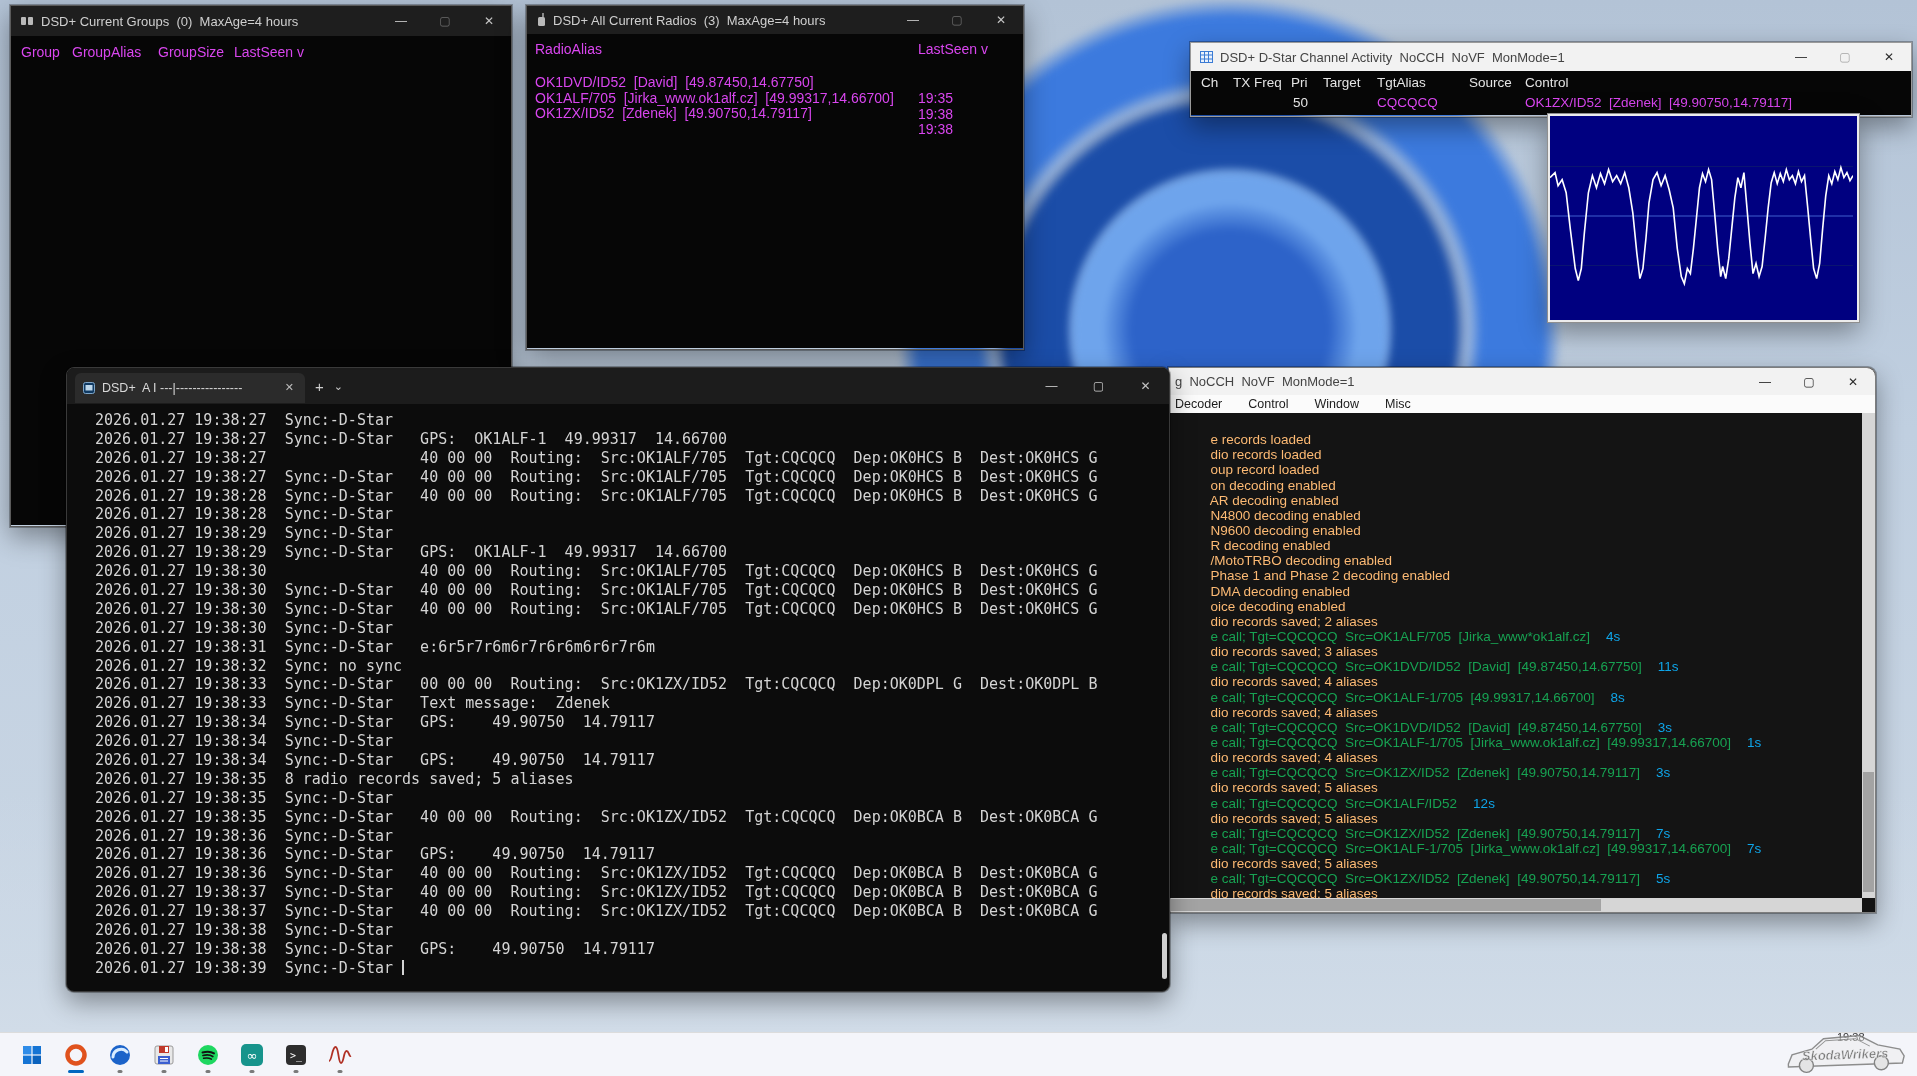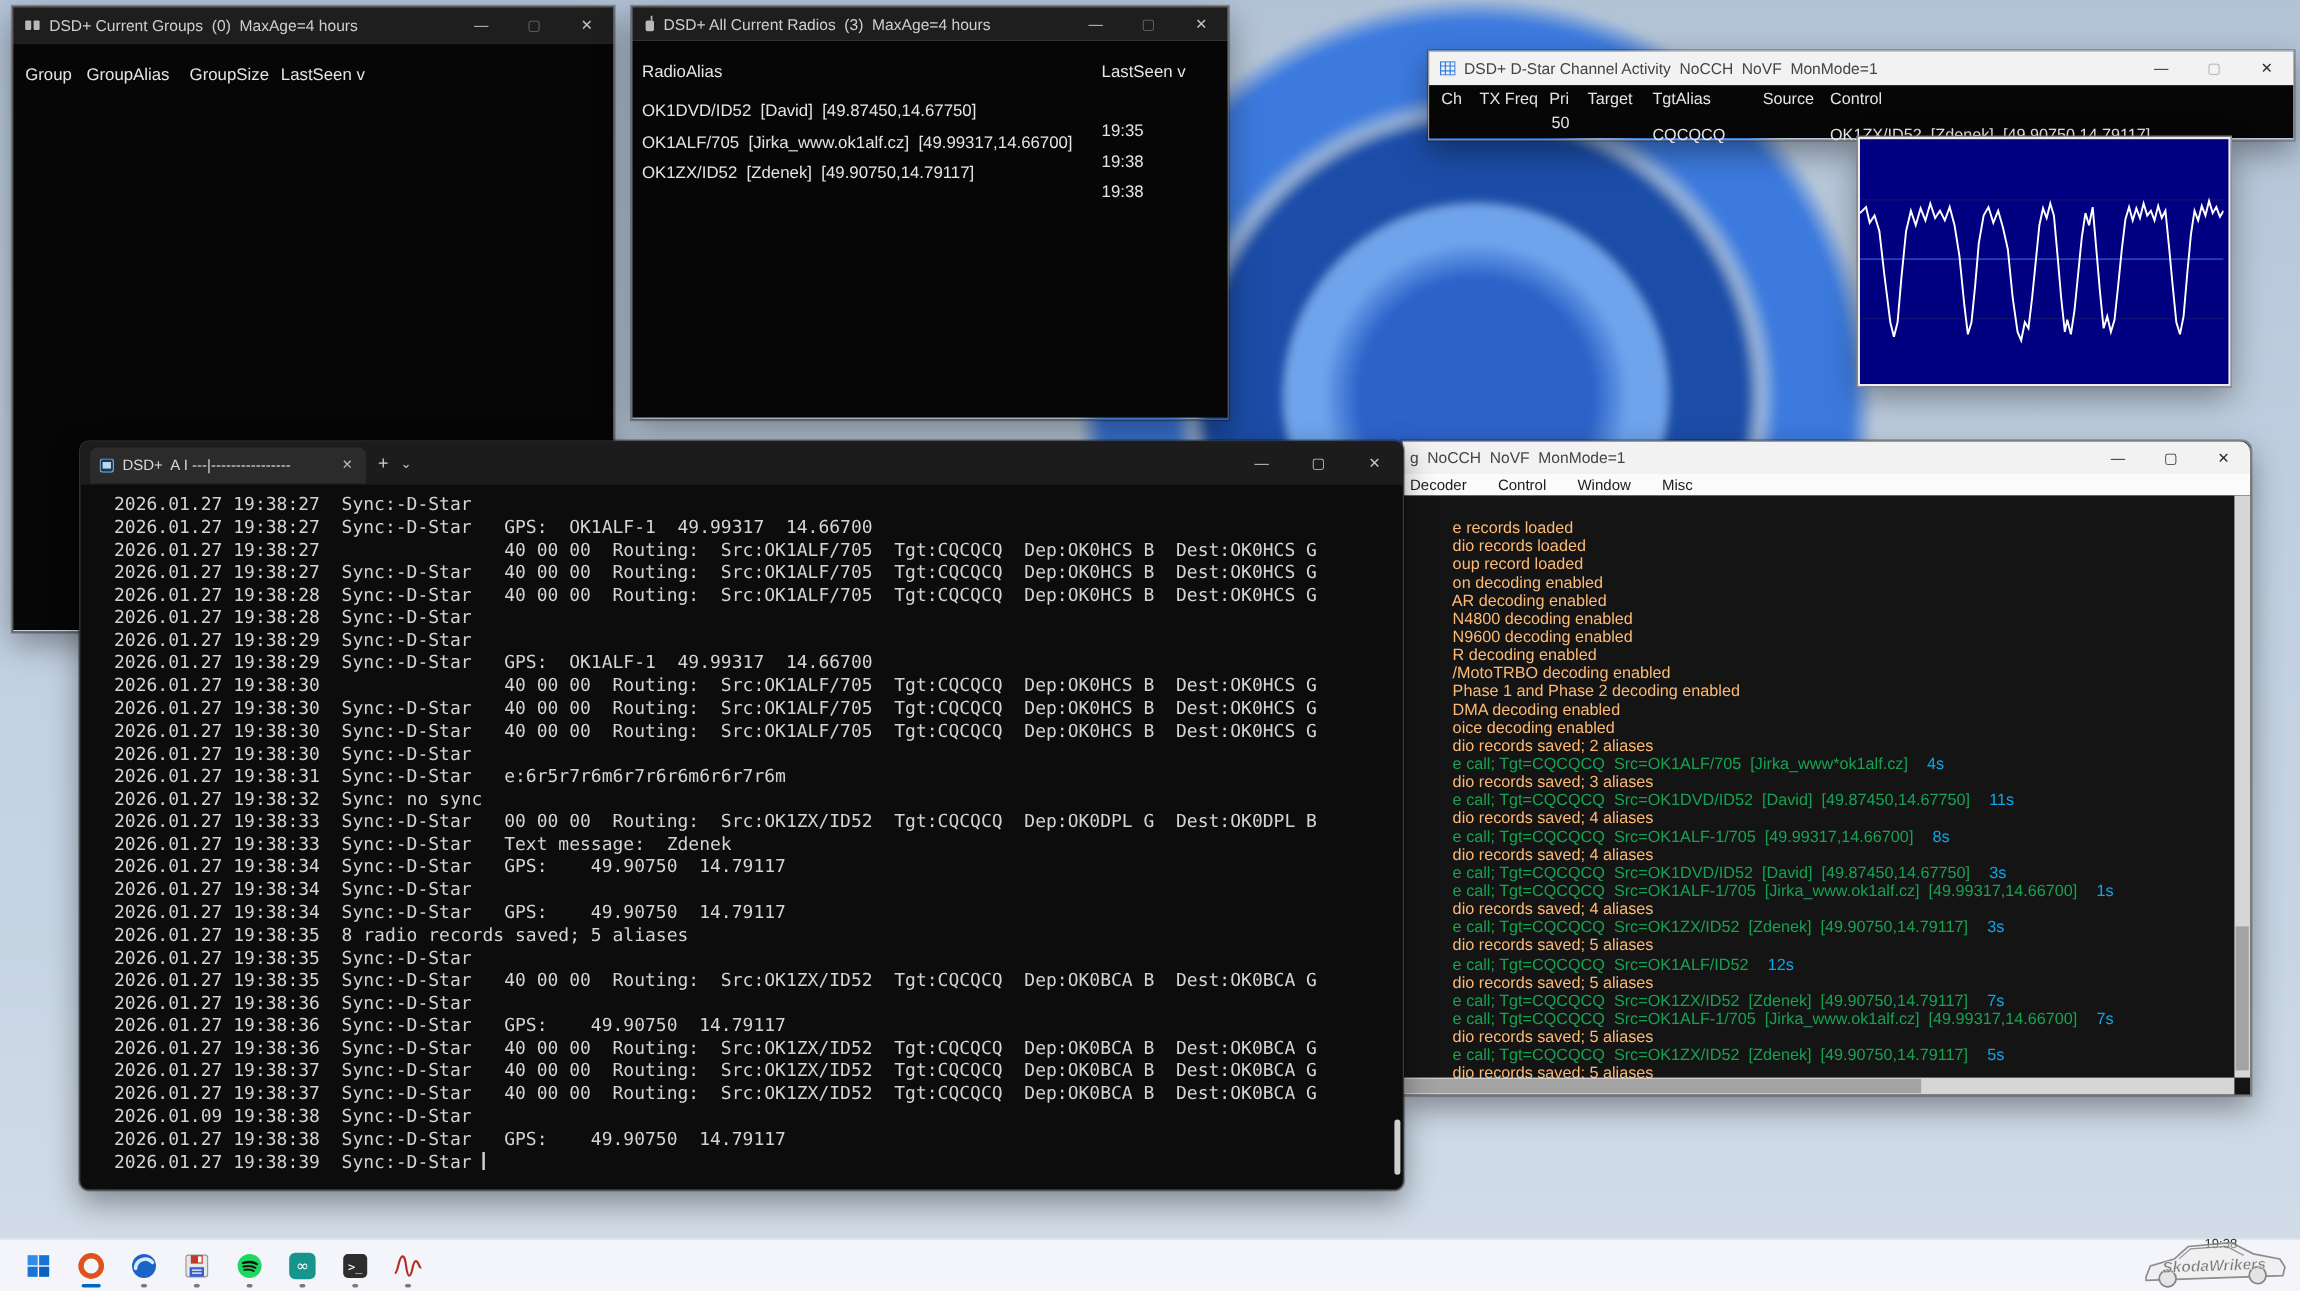--- a/index.html
+++ b/index.html
@@ -26,21 +26,21 @@
   .tbar{display:flex;align-items:center;font-size:13px;user-select:none;}
   .tbar .ticon{margin:0 7px 0 9px;display:flex;}
   .caption{flex:1;white-space:pre;overflow:hidden;}
   .winbtns{display:flex;height:100%;}
   .wbtn{width:44px;display:flex;align-items:center;justify-content:center;font-size:12px;}
   .dark .tbar{background:#1e1e1e;color:#cfcfcf;}
   .dark .wbtn{color:#c6c6c6;}
   .light .tbar{background:#f2f2f2;color:#444;}
   .light .wbtn{color:#2b2b2b;}
   .blackbody{background:#060606;position:relative;}
-  .cyan{color:#e5e5e5;margin-top:10px;}
+  .cyan{color:#d946ef;}
   .abs{position:absolute;white-space:pre;}
 
   
   #win-groups{left:10px;top:5px;width:500px;height:520px;z-index:2;border:1px solid #5a5a5a;}
   #win-groups .tbar{height:30px;}
   #win-groups .blackbody{height:489px;font-size:14px;}
 
   
   #win-radios{left:526px;top:5px;width:496px;height:343px;z-index:2;border:1px solid #5a5a5a;}
   #win-radios .tbar{height:28px;}
@@ -443,21 +443,21 @@
         <div class="term-line"><span>2026.01.27 19:38:36  Sync:-D-Star</span></div>
 
         <div class="term-line"><span>2026.01.27 19:38:36  Sync:-D-Star   GPS:    49.90750  14.79117</span></div>
 
         <div class="term-line"><span>2026.01.27 19:38:36  Sync:-D-Star   40 00 00  Routing:  Src:OK1ZX/ID52  Tgt:CQCQCQ  Dep:OK0BCA B  Dest:OK0BCA G</span></div>
 
         <div class="term-line"><span>2026.01.27 19:38:37  Sync:-D-Star   40 00 00  Routing:  Src:OK1ZX/ID52  Tgt:CQCQCQ  Dep:OK0BCA B  Dest:OK0BCA G</span></div>
 
         <div class="term-line"><span>2026.01.27 19:38:37  Sync:-D-Star   40 00 00  Routing:  Src:OK1ZX/ID52  Tgt:CQCQCQ  Dep:OK0BCA B  Dest:OK0BCA G</span></div>
 
-        <div class="term-line"><span>2026.01.09 19:38:38  Sync:-D-Star</span></div>
+        <div class="term-line"><span>2026.01.27 19:38:38  Sync:-D-Star</span></div>
 
         <div class="term-line"><span>2026.01.27 19:38:38  Sync:-D-Star   GPS:    49.90750  14.79117</span></div>
 
         <div class="term-line"><span>2026.01.27 19:38:39  Sync:-D-Star </span><span class="cursor"></span></div>
 
       <div class="term-scroll"></div>
     </div>
   </div>
 
   <div id="taskbar">

